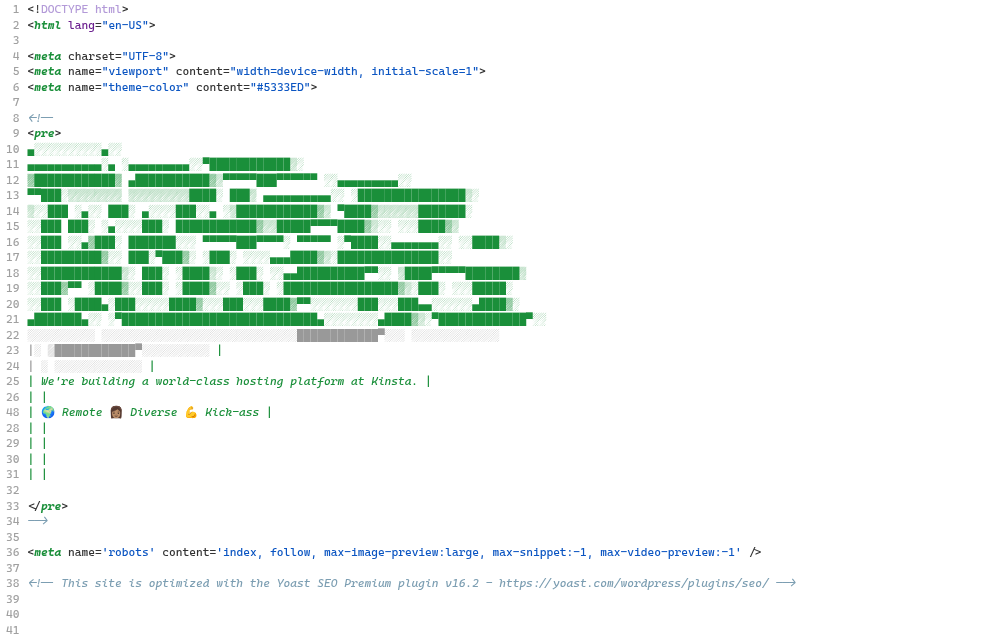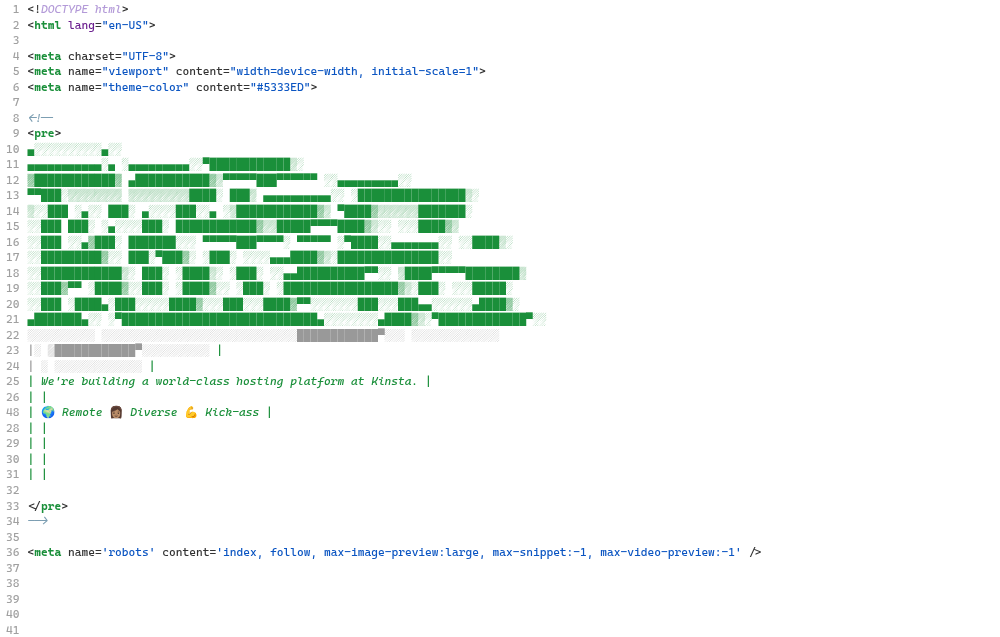--- a/index.html
+++ b/index.html
@@ -21,22 +21,22 @@
   flex-shrink: 0;
   min-width: 24px;
 }
 .code {
   padding: 2px 0;
 }
 .line {
   height: 1.35em;
 }
 .punct { color: #333; }
-.tag { color: #1a8f3a; font-weight: bold; }
-.docbang { color: #b39ad8; font-style: italic; }
+.tag { color: #1a8f3a; font-weight: bold; font-style: italic; }
+.docbang { color: #b39ad8; }
 .attr { color: #6b1f8f; }
 .attrbold { color: #333; font-weight: normal; }
 .str { color: #0b55c2; }
 .comment { color: #7c9eb2; font-style: italic; }
 .ascii { color: #1a8f3a; font-weight: bold; }
 .asciigray { color: #999; font-style: italic; }
 .text { color: #666; }
 .textitalic { color: #1a8f3a; font-style: italic; }
 .emoji { font-style: normal; }
 </style>
@@ -118,14 +118,15 @@
       <div class="line"><span class="textitalic">    |                                                     |</span></div>
       <div class="line"><span class="textitalic">    |                                                     |</span></div>
       <div class="line"><span class="textitalic">    |                                                     |</span></div>
       <div class="line"><span class="textitalic">    |                                                     |</span></div>
       <div class="line">&nbsp;</div>
       <div class="line"><span class="punct">&lt;/</span><span class="tag">pre</span><span class="punct">&gt;</span></div>
       <div class="line"><span class="comment">--&gt;</span></div>
       <div class="line">&nbsp;</div>
       <div class="line"><span class="punct">&lt;</span><span class="tag">meta </span><span class="attrbold">name</span><span class="punct">=</span><span class="str">'robots'</span><span class="text"> </span><span class="attrbold">content</span><span class="punct">=</span><span class="str">'index, follow, max-image-preview:large, max-snippet:-1, max-video-preview:-1'</span><span class="text"> </span><span class="punct">/&gt;</span></div>
       <div class="line">&nbsp;</div>
+      <div class="line"><span>    </span><span class="comment">&lt;!-- This site is optimized with the Yoast SEO Premium plugin v16.2 - https://yoast.com/wordpress/plugins/seo/ --&gt;</span></div>
     </div>
 </div>
 
 </body></html>

